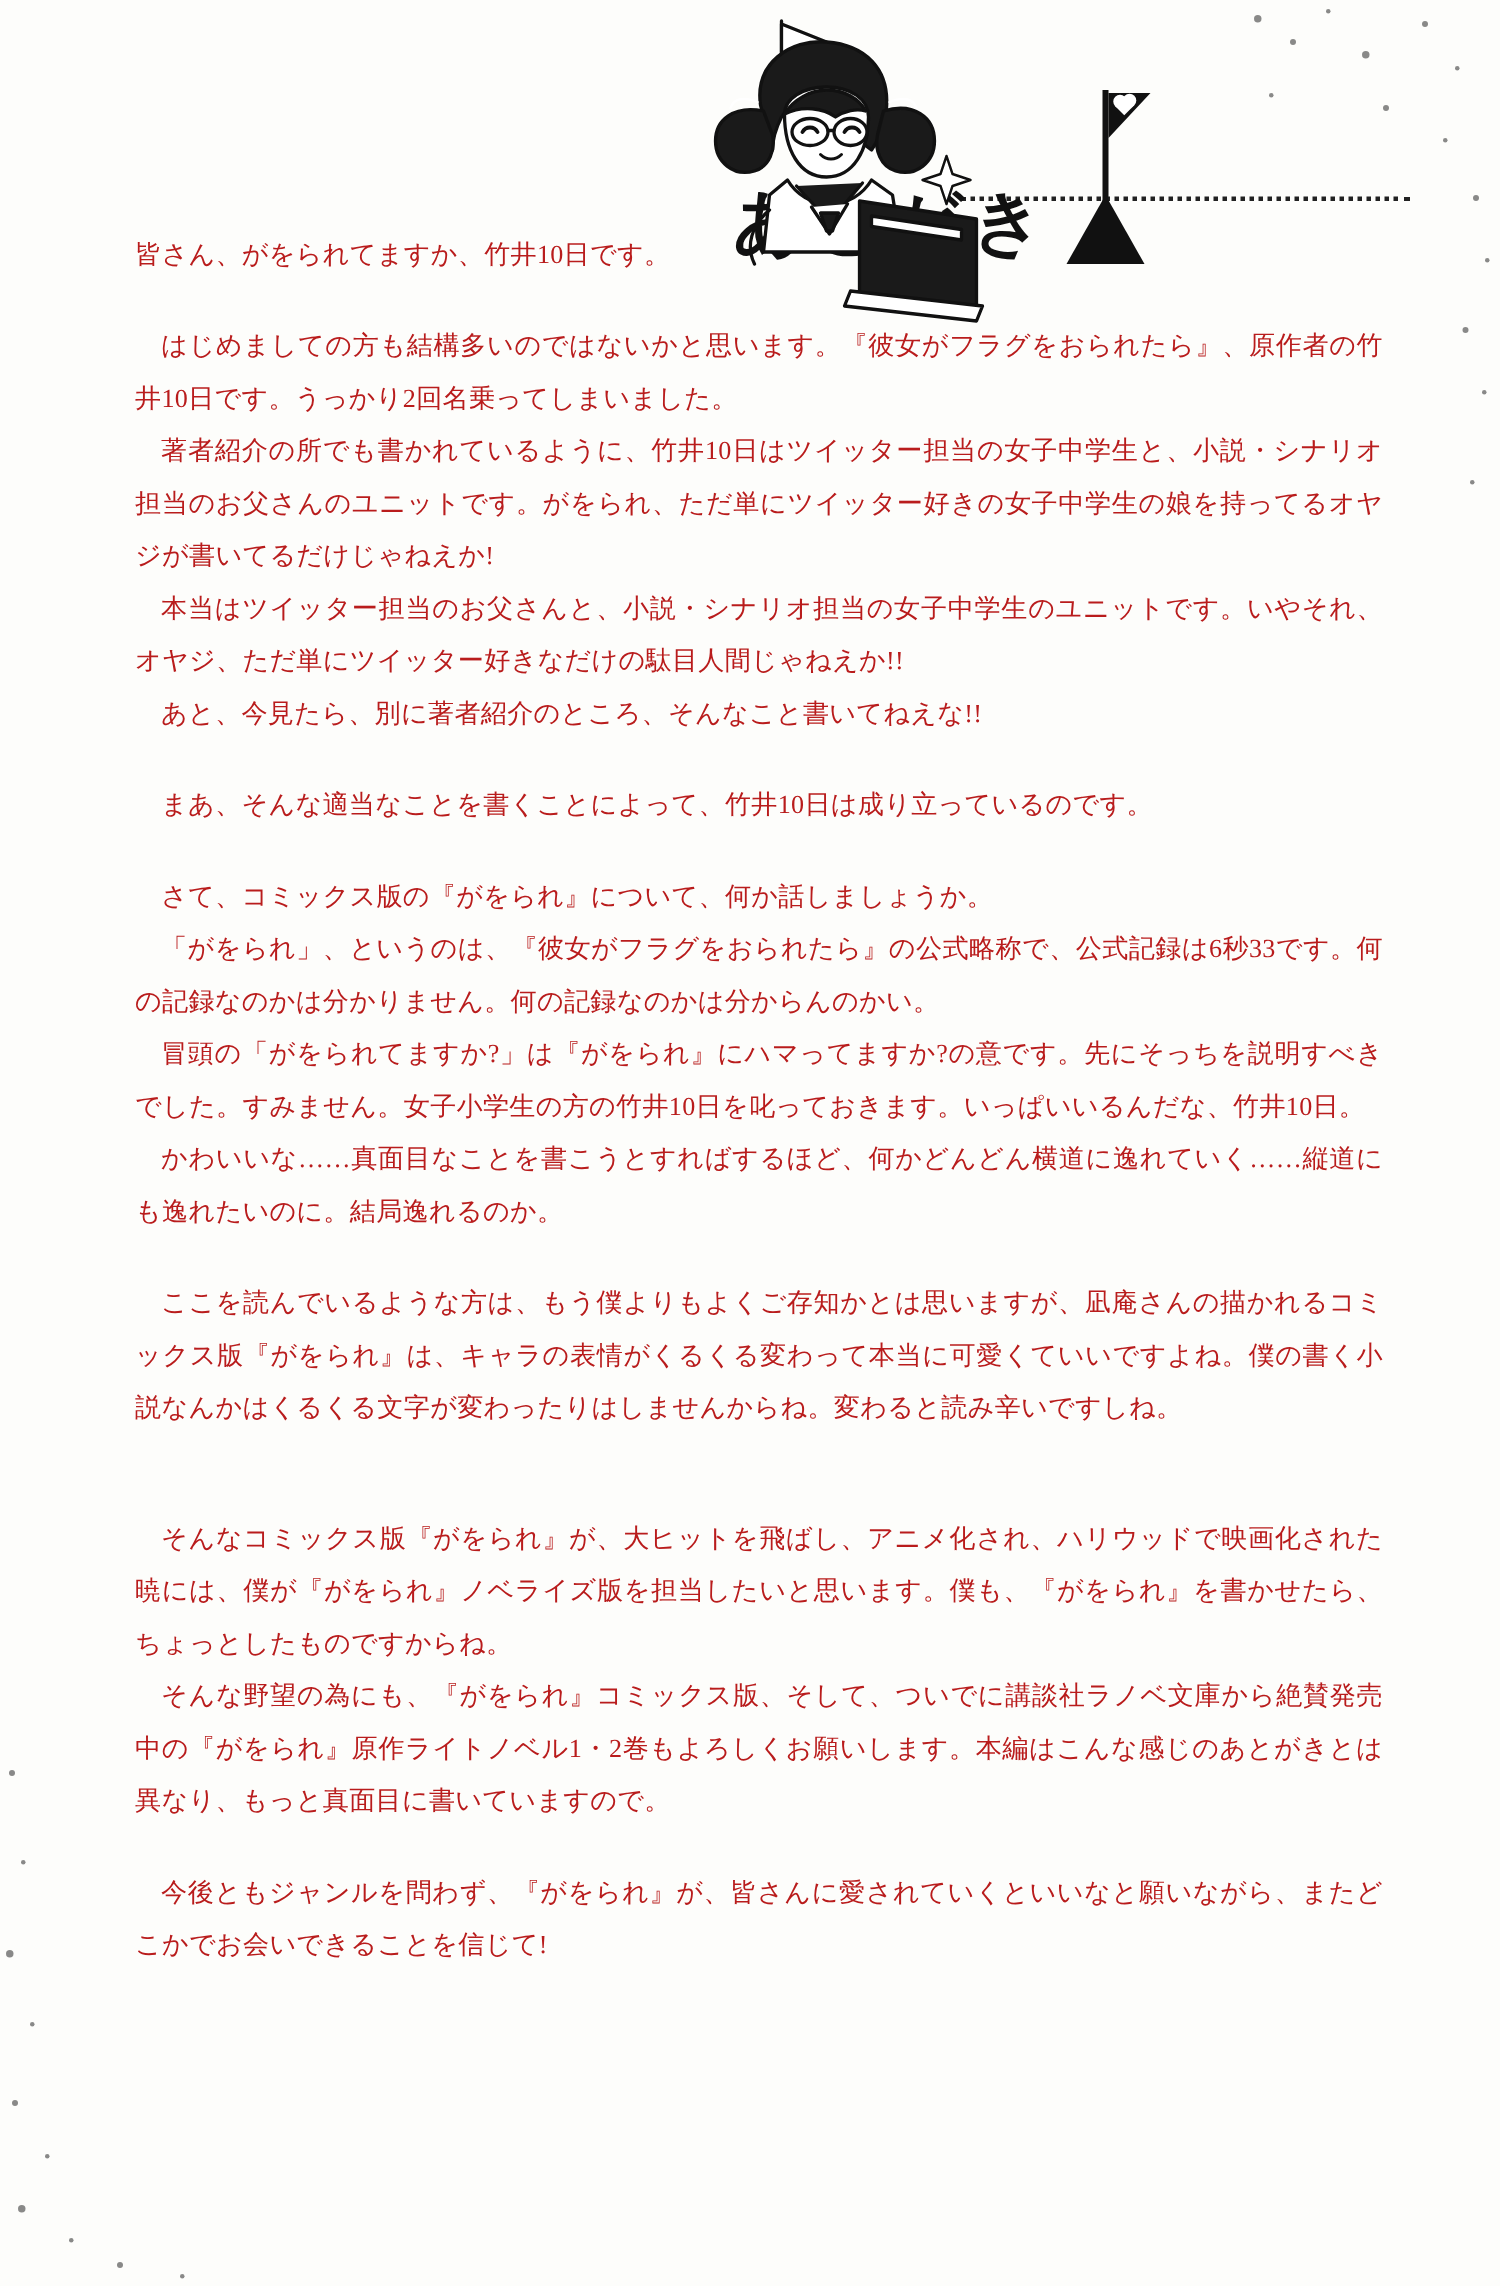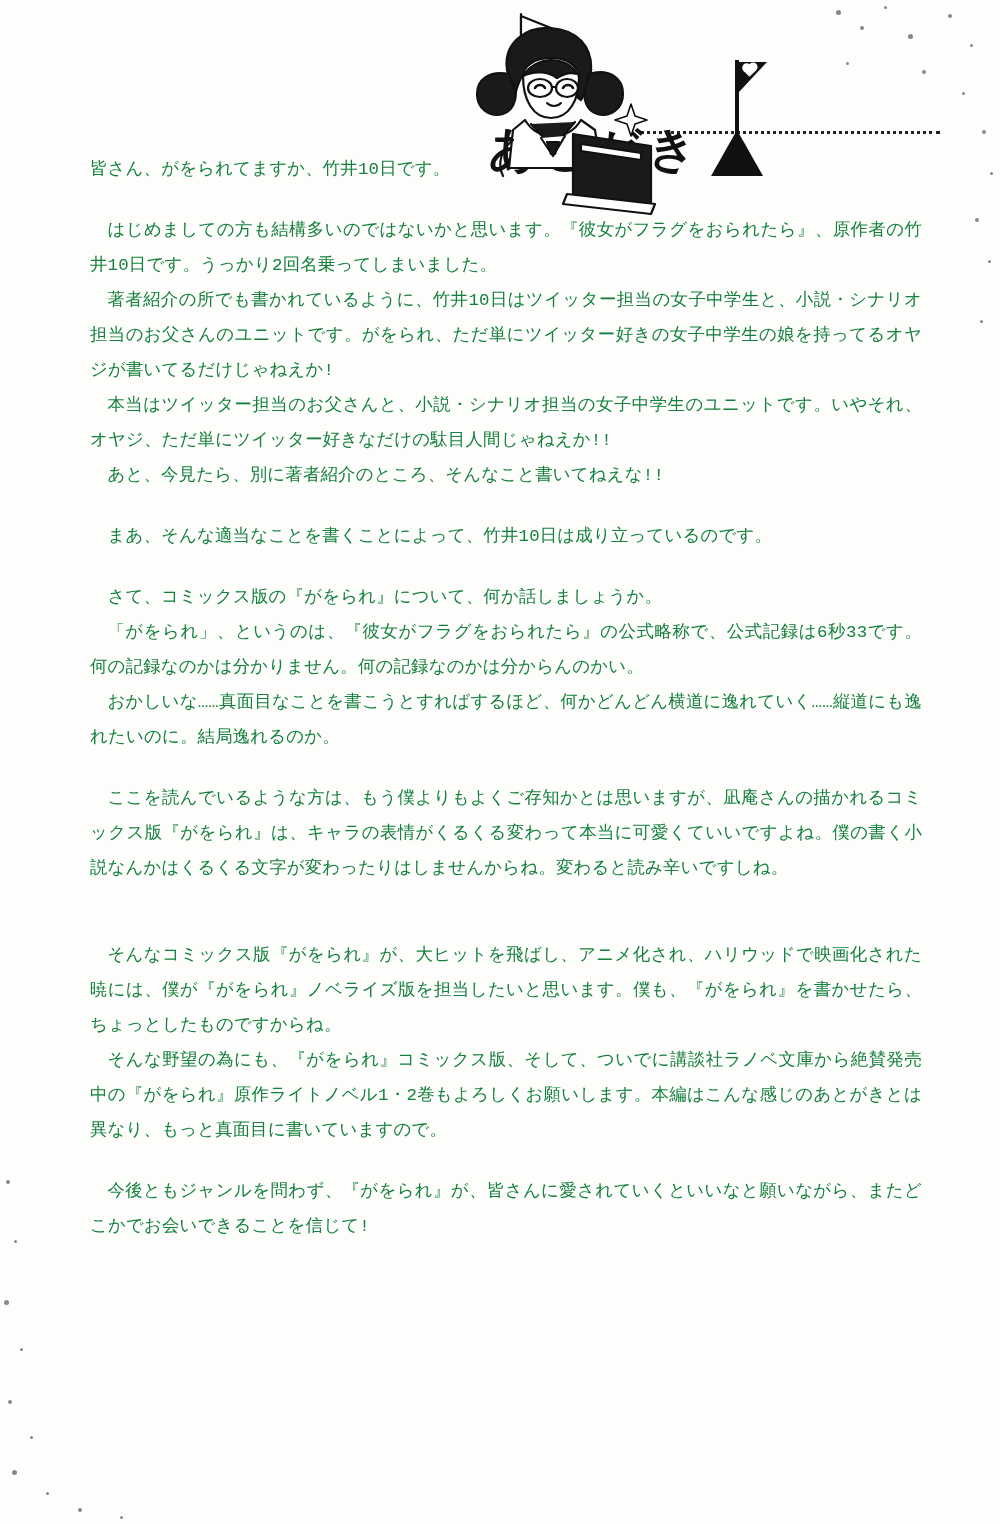--- a/index.html
+++ b/index.html
@@ -121,24 +121,24 @@
     height: 210px;
   }
   .illus svg { display: block; }
 
   
   .body-text {
     position: absolute;
     left: 90px;
     top: 152px;
     width: 832px;
-    font-family: Liberation Mono, monospace;
+    font-family: Liberation Serif, serif;
     font-size: 17.4px;
     line-height: 35px;
-    color: #15803d;
+    color: #b91c1c;
     letter-spacing: .2px;
   }
   .para {
     margin: 0;
     text-indent: 1em;
     text-align: justify;
   }
   .gap-md { height: 26px; }
   .intro-line {
     margin: 0;
@@ -248,21 +248,22 @@
     <div class="gap-md"></div>
     <p class="para">はじめましての方も結構多いのではないかと思います。『彼女がフラグをおられたら』、原作者の竹井10日です。うっかり2回名乗ってしまいました。</p>
     <p class="para">著者紹介の所でも書かれているように、竹井10日はツイッター担当の女子中学生と、小説・シナリオ担当のお父さんのユニットです。がをられ、ただ単にツイッター好きの女子中学生の娘を持ってるオヤジが書いてるだけじゃねえか!</p>
     <p class="para">本当はツイッター担当のお父さんと、小説・シナリオ担当の女子中学生のユニットです。いやそれ、オヤジ、ただ単にツイッター好きなだけの駄目人間じゃねえか!!</p>
     <p class="para">あと、今見たら、別に著者紹介のところ、そんなこと書いてねえな!!</p>
     <div class="gap-md"></div>
     <p class="para">まあ、そんな適当なことを書くことによって、竹井10日は成り立っているのです。</p>
     <div class="gap-md"></div>
     <p class="para">さて、コミックス版の『がをられ』について、何か話しましょうか。</p>
     <p class="para">「がをられ」、というのは、『彼女がフラグをおられたら』の公式略称で、公式記録は6秒33です。何の記録なのかは分かりません。何の記録なのかは分からんのかい。</p>
-    <p class="para">おかしいな……真面目なことを書こうとすればするほど、何かどんどん横道に逸れていく……縦道にも逸れたいのに。結局逸れるのか。</p>
+    <p class="para">冒頭の「がをられてますか?」は『がをられ』にハマってますか?の意です。先にそっちを説明すべきでした。すみません。女子小学生の方の竹井10日を叱っておきます。いっぱいいるんだな、竹井10日。</p>
+    <p class="para">かわいいな……真面目なことを書こうとすればするほど、何かどんどん横道に逸れていく……縦道にも逸れたいのに。結局逸れるのか。</p>
     <div class="gap-md"></div>
     <p class="para">ここを読んでいるような方は、もう僕よりもよくご存知かとは思いますが、凪庵さんの描かれるコミックス版『がをられ』は、キャラの表情がくるくる変わって本当に可愛くていいですよね。僕の書く小説なんかはくるくる文字が変わったりはしませんからね。変わると読み辛いですしね。</p>
     <div class="gap-md"></div>
     <div class="gap-md"></div>
     <p class="para">そんなコミックス版『がをられ』が、大ヒットを飛ばし、アニメ化され、ハリウッドで映画化された暁には、僕が『がをられ』ノベライズ版を担当したいと思います。僕も、『がをられ』を書かせたら、ちょっとしたものですからね。</p>
     <p class="para">そんな野望の為にも、『がをられ』コミックス版、そして、ついでに講談社ラノベ文庫から絶賛発売中の『がをられ』原作ライトノベル1・2巻もよろしくお願いします。本編はこんな感じのあとがきとは異なり、もっと真面目に書いていますので。</p>
     <div class="gap-md"></div>
     <p class="para">今後ともジャンルを問わず、『がをられ』が、皆さんに愛されていくといいなと願いながら、またどこかでお会いできることを信じて!</p>
   </div>
 

